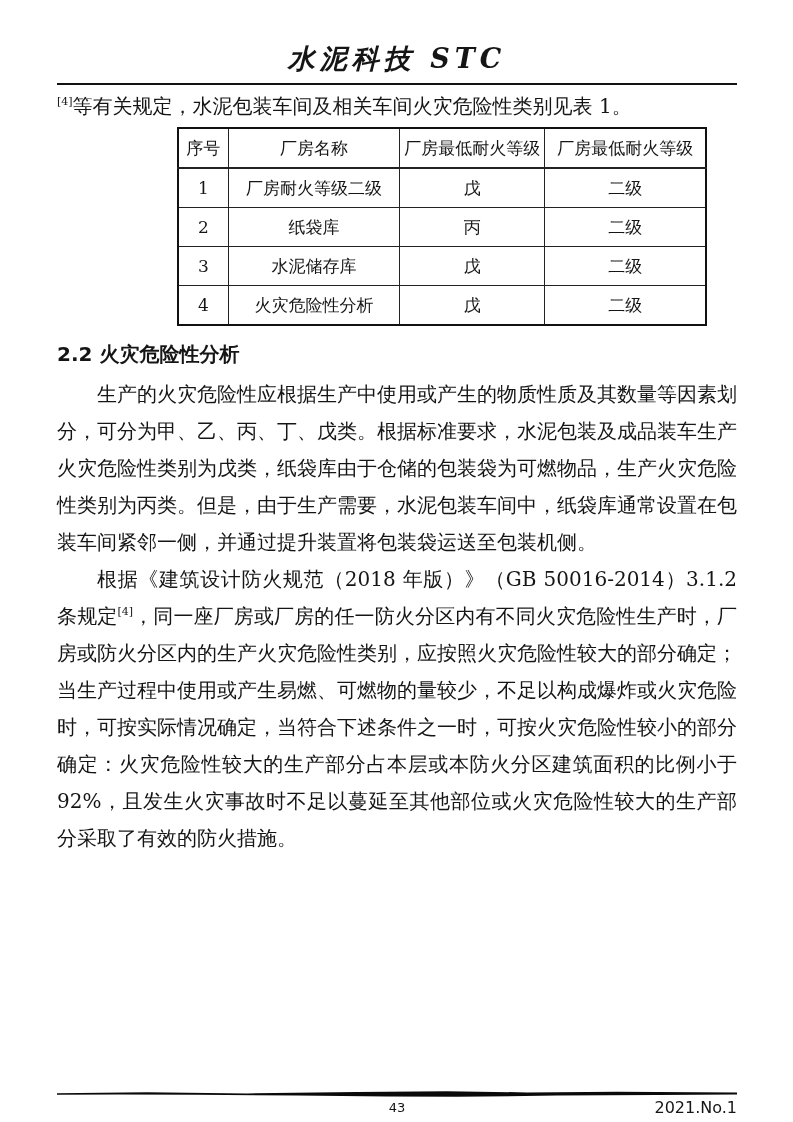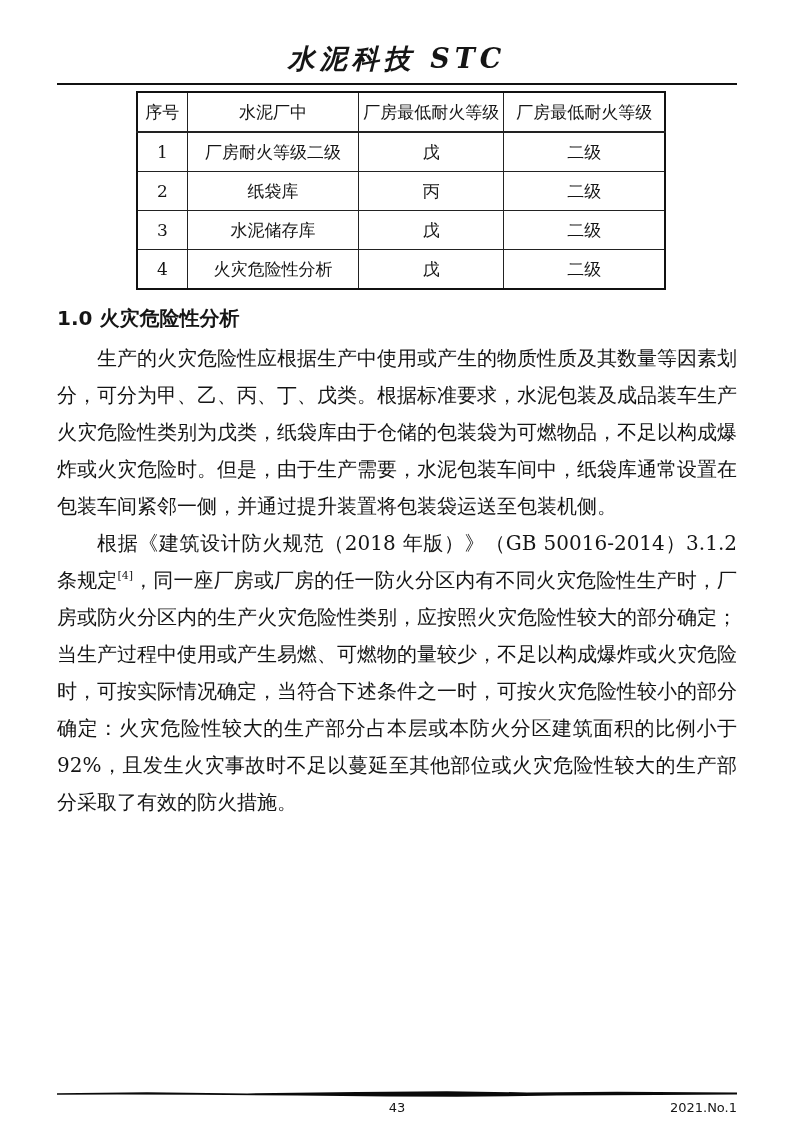--- a/index.html
+++ b/index.html
@@ -46,21 +46,21 @@
   .table-caption {
     margin-top: 12px;
     text-align: center;
     font-family: "DejaVu Sans", "Liberation Sans", sans-serif;
     font-weight: 700;
     font-size: 15.5px;
     line-height: 20px;
   }
   table.data-table {
     border-collapse: collapse;
-    margin: 6px 0 0 79px;
+    margin: 6px 0 0 120px;
     width: 530px;
     table-layout: fixed;
     font-size: 17px;
   }
   table.data-table th,
   table.data-table td {
     border: 1px solid #222;
     text-align: center;
     vertical-align: middle;
     height: 38px;
@@ -114,47 +114,48 @@
     display: block;
     text-align: center;
     font-size: 13px;
     font-family: "DejaVu Sans", "Liberation Sans", sans-serif;
     line-height: 18px;
   }
   .issue-label {
     position: absolute;
     right: 0;
     top: 0;
-    font-size: 13px;
+    font-size: 16px;
     font-family: "DejaVu Sans", "Liberation Sans", sans-serif;
     line-height: 18px;
   }
 </style>
 </head>
 <body>
 
 <div class="page">
 
   <div class="journal-title">水泥科技 STC</div>
 
   <hr class="header-rule">
 
+  <p class="intro-line"><sup class="ref">[4]</sup><span>等有关规定，水泥包装车间及相关车间火灾危险性类别见表 1。</span></p>
 
 
   <table class="data-table">
     <colgroup>
       <col class="c0">
         <col class="c1">
         <col class="c2">
         <col class="c3">
     </colgroup>
     <thead>
       <tr id="table-head-row">
           <th>序号</th>
-          <th>水泥厂中</th>
+          <th>厂房名称</th>
           <th>厂房最低耐火等级</th>
           <th>厂房最低耐火等级</th>
         </tr>
     </thead>
     <tbody id="table-body">
         <tr>
           <td>1</td>
           <td>厂房耐火等级二级</td>
           <td>戊</td>
           <td>二级</td>
@@ -173,24 +174,24 @@
         </tr>
         <tr>
           <td>4</td>
           <td>火灾危险性分析</td>
           <td>戊</td>
           <td>二级</td>
         </tr>
       </tbody>
   </table>
 
-  <div class="section-heading">1.0 火灾危险性分析</div>
+  <div class="section-heading">2.2 火灾危险性分析</div>
 
   <div class="body-text" id="body-paragraphs">
-      <p><span>生产的火灾危险性应根据生产中使用或产生的物质性质及其数量等因素划分，可分为甲、乙、丙、丁、戊类。根据标准要求，水泥包装及成品装车生产火灾危险性类别为戊类，纸袋库由于仓储的包装袋为可燃物品，不足以构成爆炸或火灾危险时。但是，由于生产需要，水泥包装车间中，纸袋库通常设置在包装车间紧邻一侧，并通过提升装置将包装袋运送至包装机侧。</span></p>
+      <p><span>生产的火灾危险性应根据生产中使用或产生的物质性质及其数量等因素划分，可分为甲、乙、丙、丁、戊类。根据标准要求，水泥包装及成品装车生产火灾危险性类别为戊类，纸袋库由于仓储的包装袋为可燃物品，生产火灾危险性类别为丙类。但是，由于生产需要，水泥包装车间中，纸袋库通常设置在包装车间紧邻一侧，并通过提升装置将包装袋运送至包装机侧。</span></p>
       <p><span>根据《建筑设计防火规范（2018 年版）》（GB 50016-2014）3.1.2 条规定</span><sup class="ref">[4]</sup><span>，同一座厂房或厂房的任一防火分区内有不同火灾危险性生产时，厂房或防火分区内的生产火灾危险性类别，应按照火灾危险性较大的部分确定；当生产过程中使用或产生易燃、可燃物的量较少，不足以构成爆炸或火灾危险时，可按实际情况确定，当符合下述条件之一时，可按火灾危险性较小的部分确定：火灾危险性较大的生产部分占本层或本防火分区建筑面积的比例小于 92%，且发生火灾事故时不足以蔓延至其他部位或火灾危险性较大的生产部分采取了有效的防火措施。</span></p>
     </div>
 
   <div class="footer">
     <svg class="footer-rule-svg" viewBox="0 0 680 8" preserveAspectRatio="none" aria-hidden="true">
       <polygon fill="#0a0a0a" points="0,3.2 90,2.2 190,3.4 300,2.0 390,1.2 470,2.4 560,1.8 680,2.6 680,4.4 600,5.0 500,5.6 400,6.8 330,6.4 240,5.4 140,4.8 60,4.6 0,4.8"></polygon>
     </svg>
     <div class="footer-meta">
       <span class="page-number">43</span>
       <span class="issue-label">2021.No.1</span>

